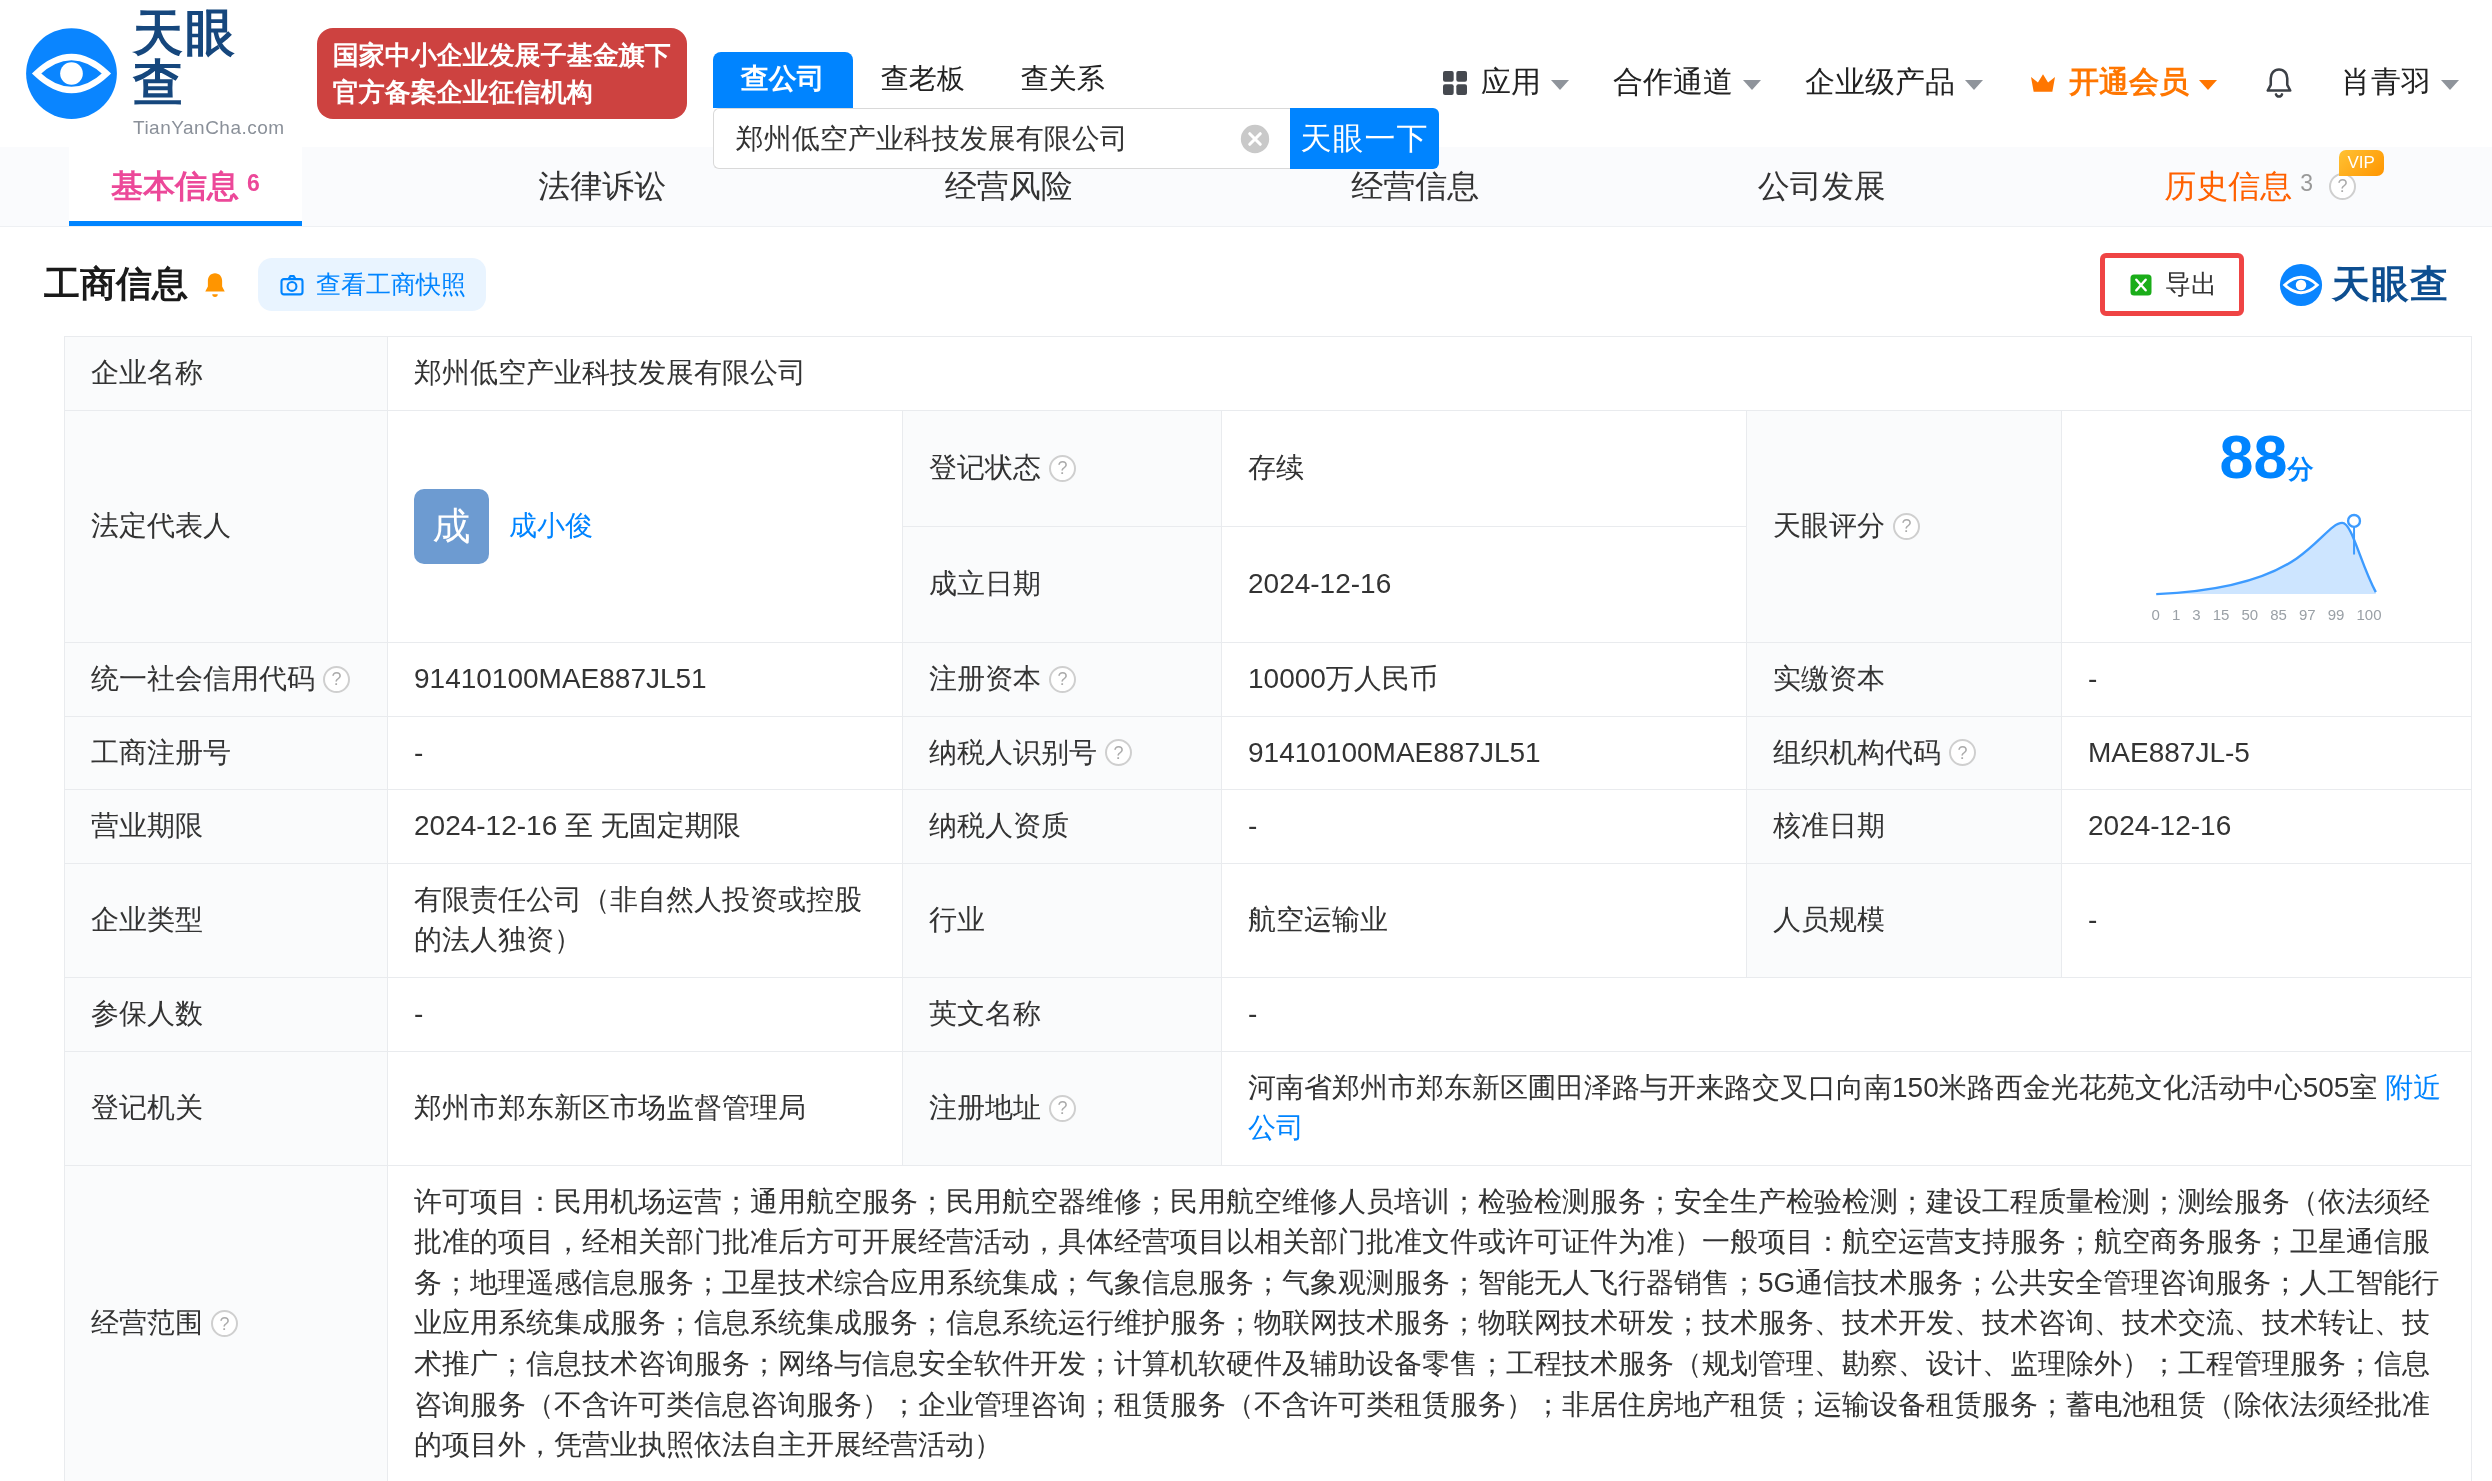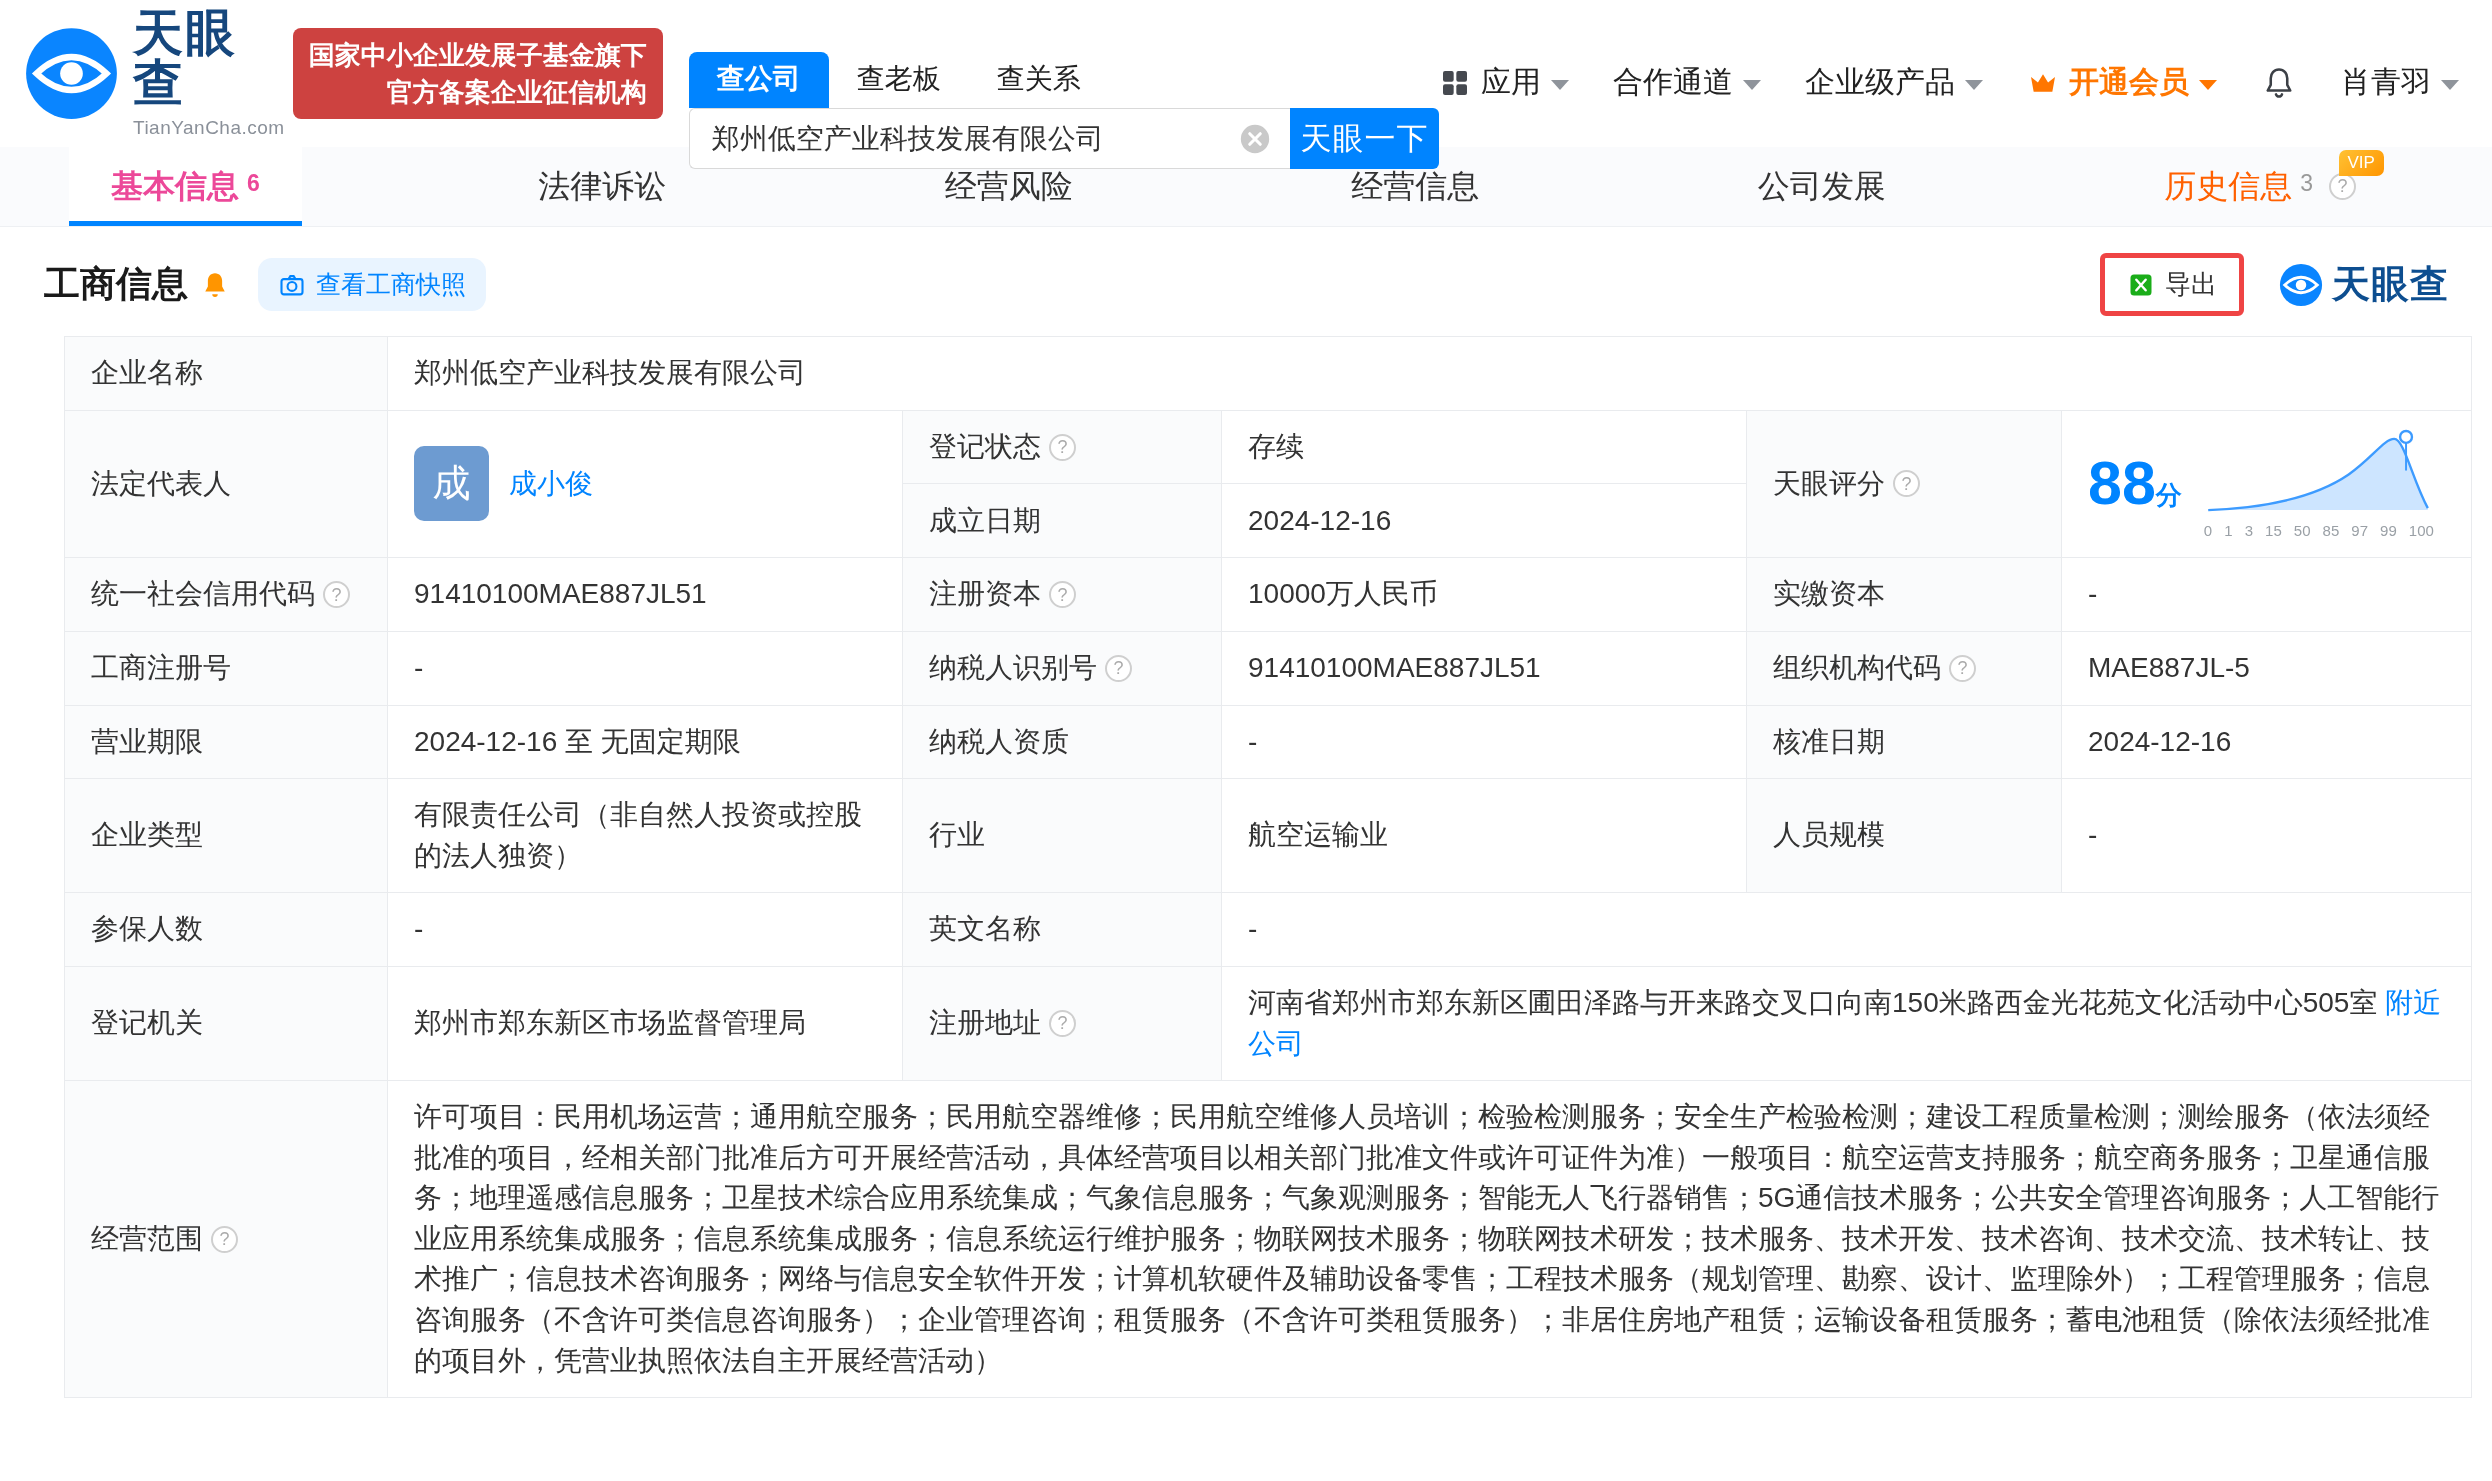--- a/index.html
+++ b/index.html
@@ -8,22 +8,22 @@
     font-family:"Liberation Sans","DejaVu Sans",sans-serif; color:#333;
   }
   .page { width:2493px; height:1481px; overflow:hidden; position:relative; }
 
   
   .header { height:147px; display:flex; align-items:center; padding:0 34px 0 22px; box-sizing:border-box; }
   .logo { display:flex; align-items:center; gap:12px; cursor:pointer; }
   .logo-icon svg { width:99px; height:99px; display:block; }
   .logo-cn { font-size:50px; font-weight:700; color:#16477d; letter-spacing:2px; line-height:1; }
   .logo-en { font-size:19px; color:#8a9099; margin-top:9px; letter-spacing:0.5px; }
-  .gov-badge { margin-left:8px; background:#cd4240; color:#fff; font-size:26px; font-weight:600;
-    padding:9px 16px; border-radius:8px; line-height:1.42; white-space:nowrap;text-align:right; }
+  .gov-badge { margin-left:32px; background:#cd4240; color:#fff; font-size:26px; font-weight:600;
+    padding:9px 16px; border-radius:16px; line-height:1.42; white-space:nowrap; }
 
   .search-wrap { margin-left:26px; width:893px; align-self:flex-start; padding-top:12px; }
   .search-tabs { display:flex; align-items:flex-end; }
   .search-tab { font-size:28px; color:#222; padding:8px 28px 10px; cursor:pointer;margin-top:40px; }
   .search-tab.active { background:#0084ff; color:#fff; border-radius:8px 8px 0 0; font-weight:600; }
   .search-row { display:flex; height:61px; }
   .search-input-box { position:relative; flex:1; }
   .search-input { width:100%; height:100%; box-sizing:border-box; border:1px solid #d9d9d9; border-right:none;
     border-radius:6px 0 0 6px; padding:0 65px 0 22px; font-size:28px; color:#333; outline:none;
     font-family:inherit; }
@@ -77,21 +77,21 @@
   .info-table td { border:1px solid #e9ebee; padding:16px 26px; font-size:28px; color:#333;
     line-height:1.45; vertical-align:middle; word-break:break-all; }
   td.lbl { background:#fafbfc; }
   .lbl-inner { display:flex; align-items:center; }
   .green { color:#27a343; }
   .dash {}
   .rep-cell { display:flex; align-items:center; gap:20px; }
   .avatar { width:75px; height:75px; border-radius:10px; background:#6d9bd1; color:#fff; font-size:38px;
     display:flex; align-items:center; justify-content:center; flex:none; cursor:pointer; }
   .link { color:#0084ff; cursor:pointer; }
-  .score-cell { display:flex; align-items:center; gap:22px; padding-right:0; }
+  .score-cell { display:flex; align-items:center; gap:22px; padding-right:0;flex-direction:column; }
   .score-num { font-size:61px; font-weight:700; color:#0084ff; line-height:1; }
   .score-unit { font-size:26px; color:#0084ff; font-weight:700; }
   .score-chart { display:flex; flex-direction:column; width:230px; }
   .score-chart svg { width:230px; height:91px; display:block; }
   .axis { display:flex; justify-content:space-between; font-size:15px; color:#9aa0a6; margin-top:2px; }
   .scope-text { line-height:1.72; }
 </style>
 </head>
 <body>
 

